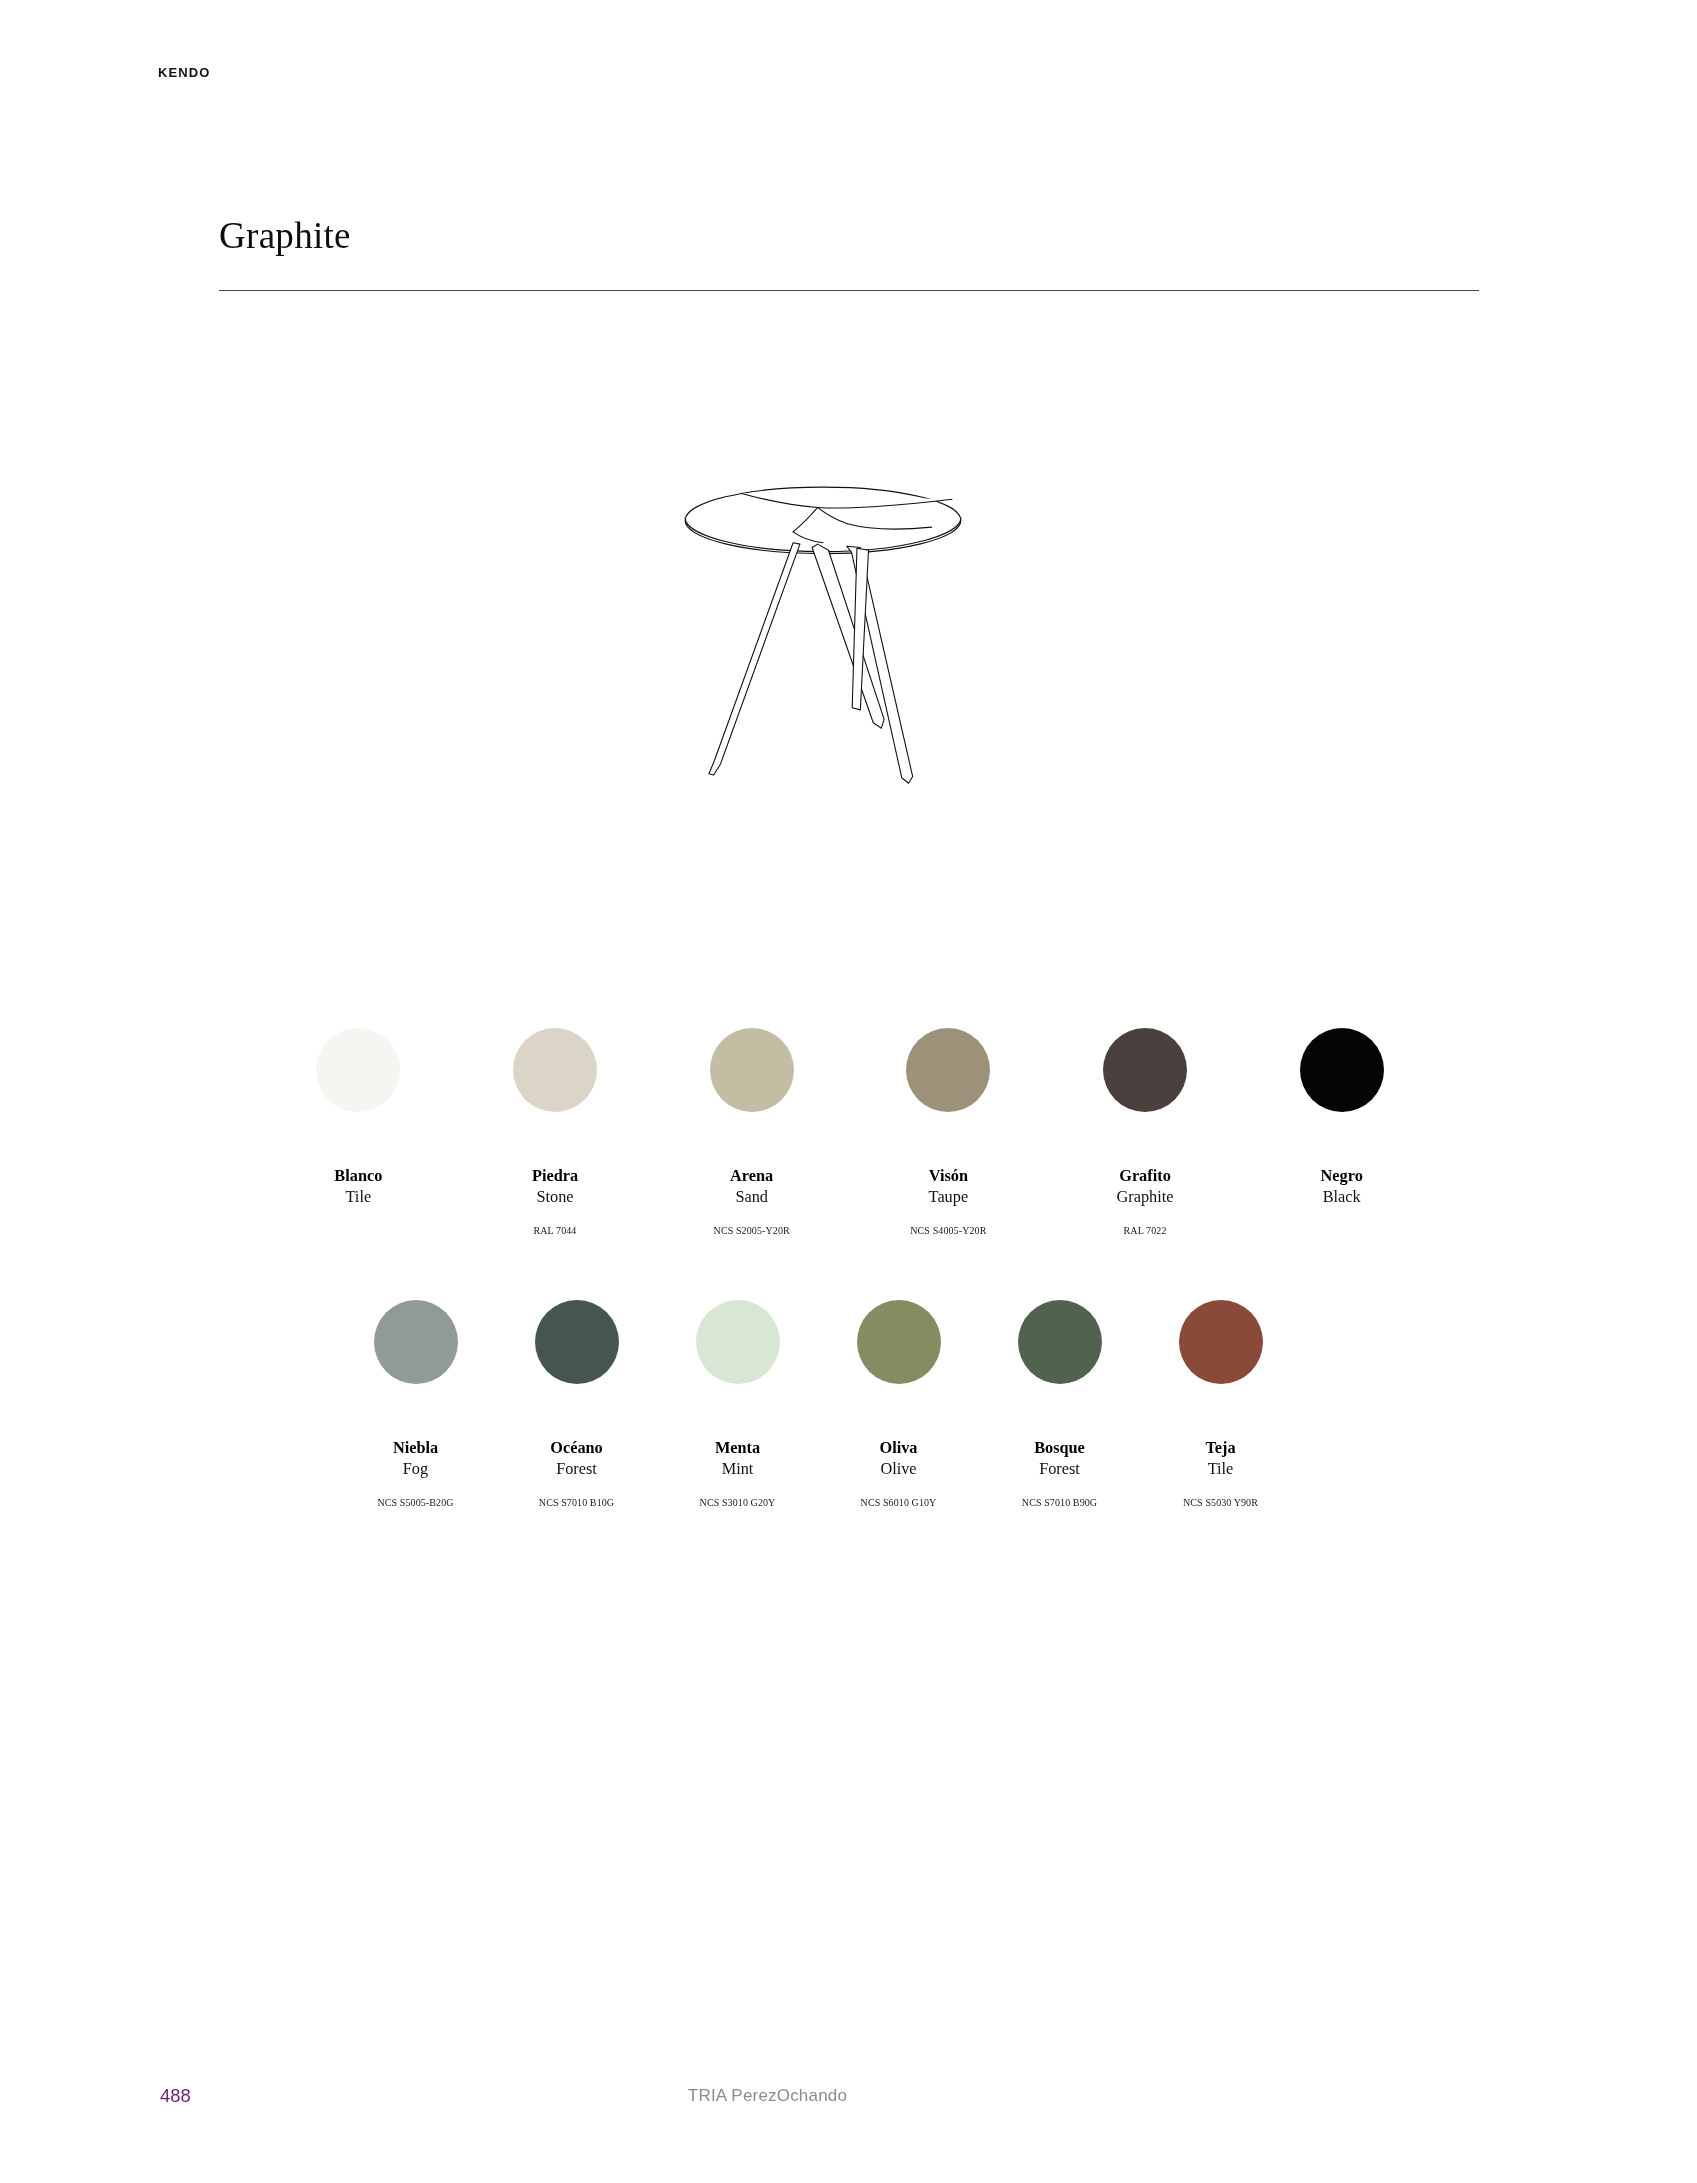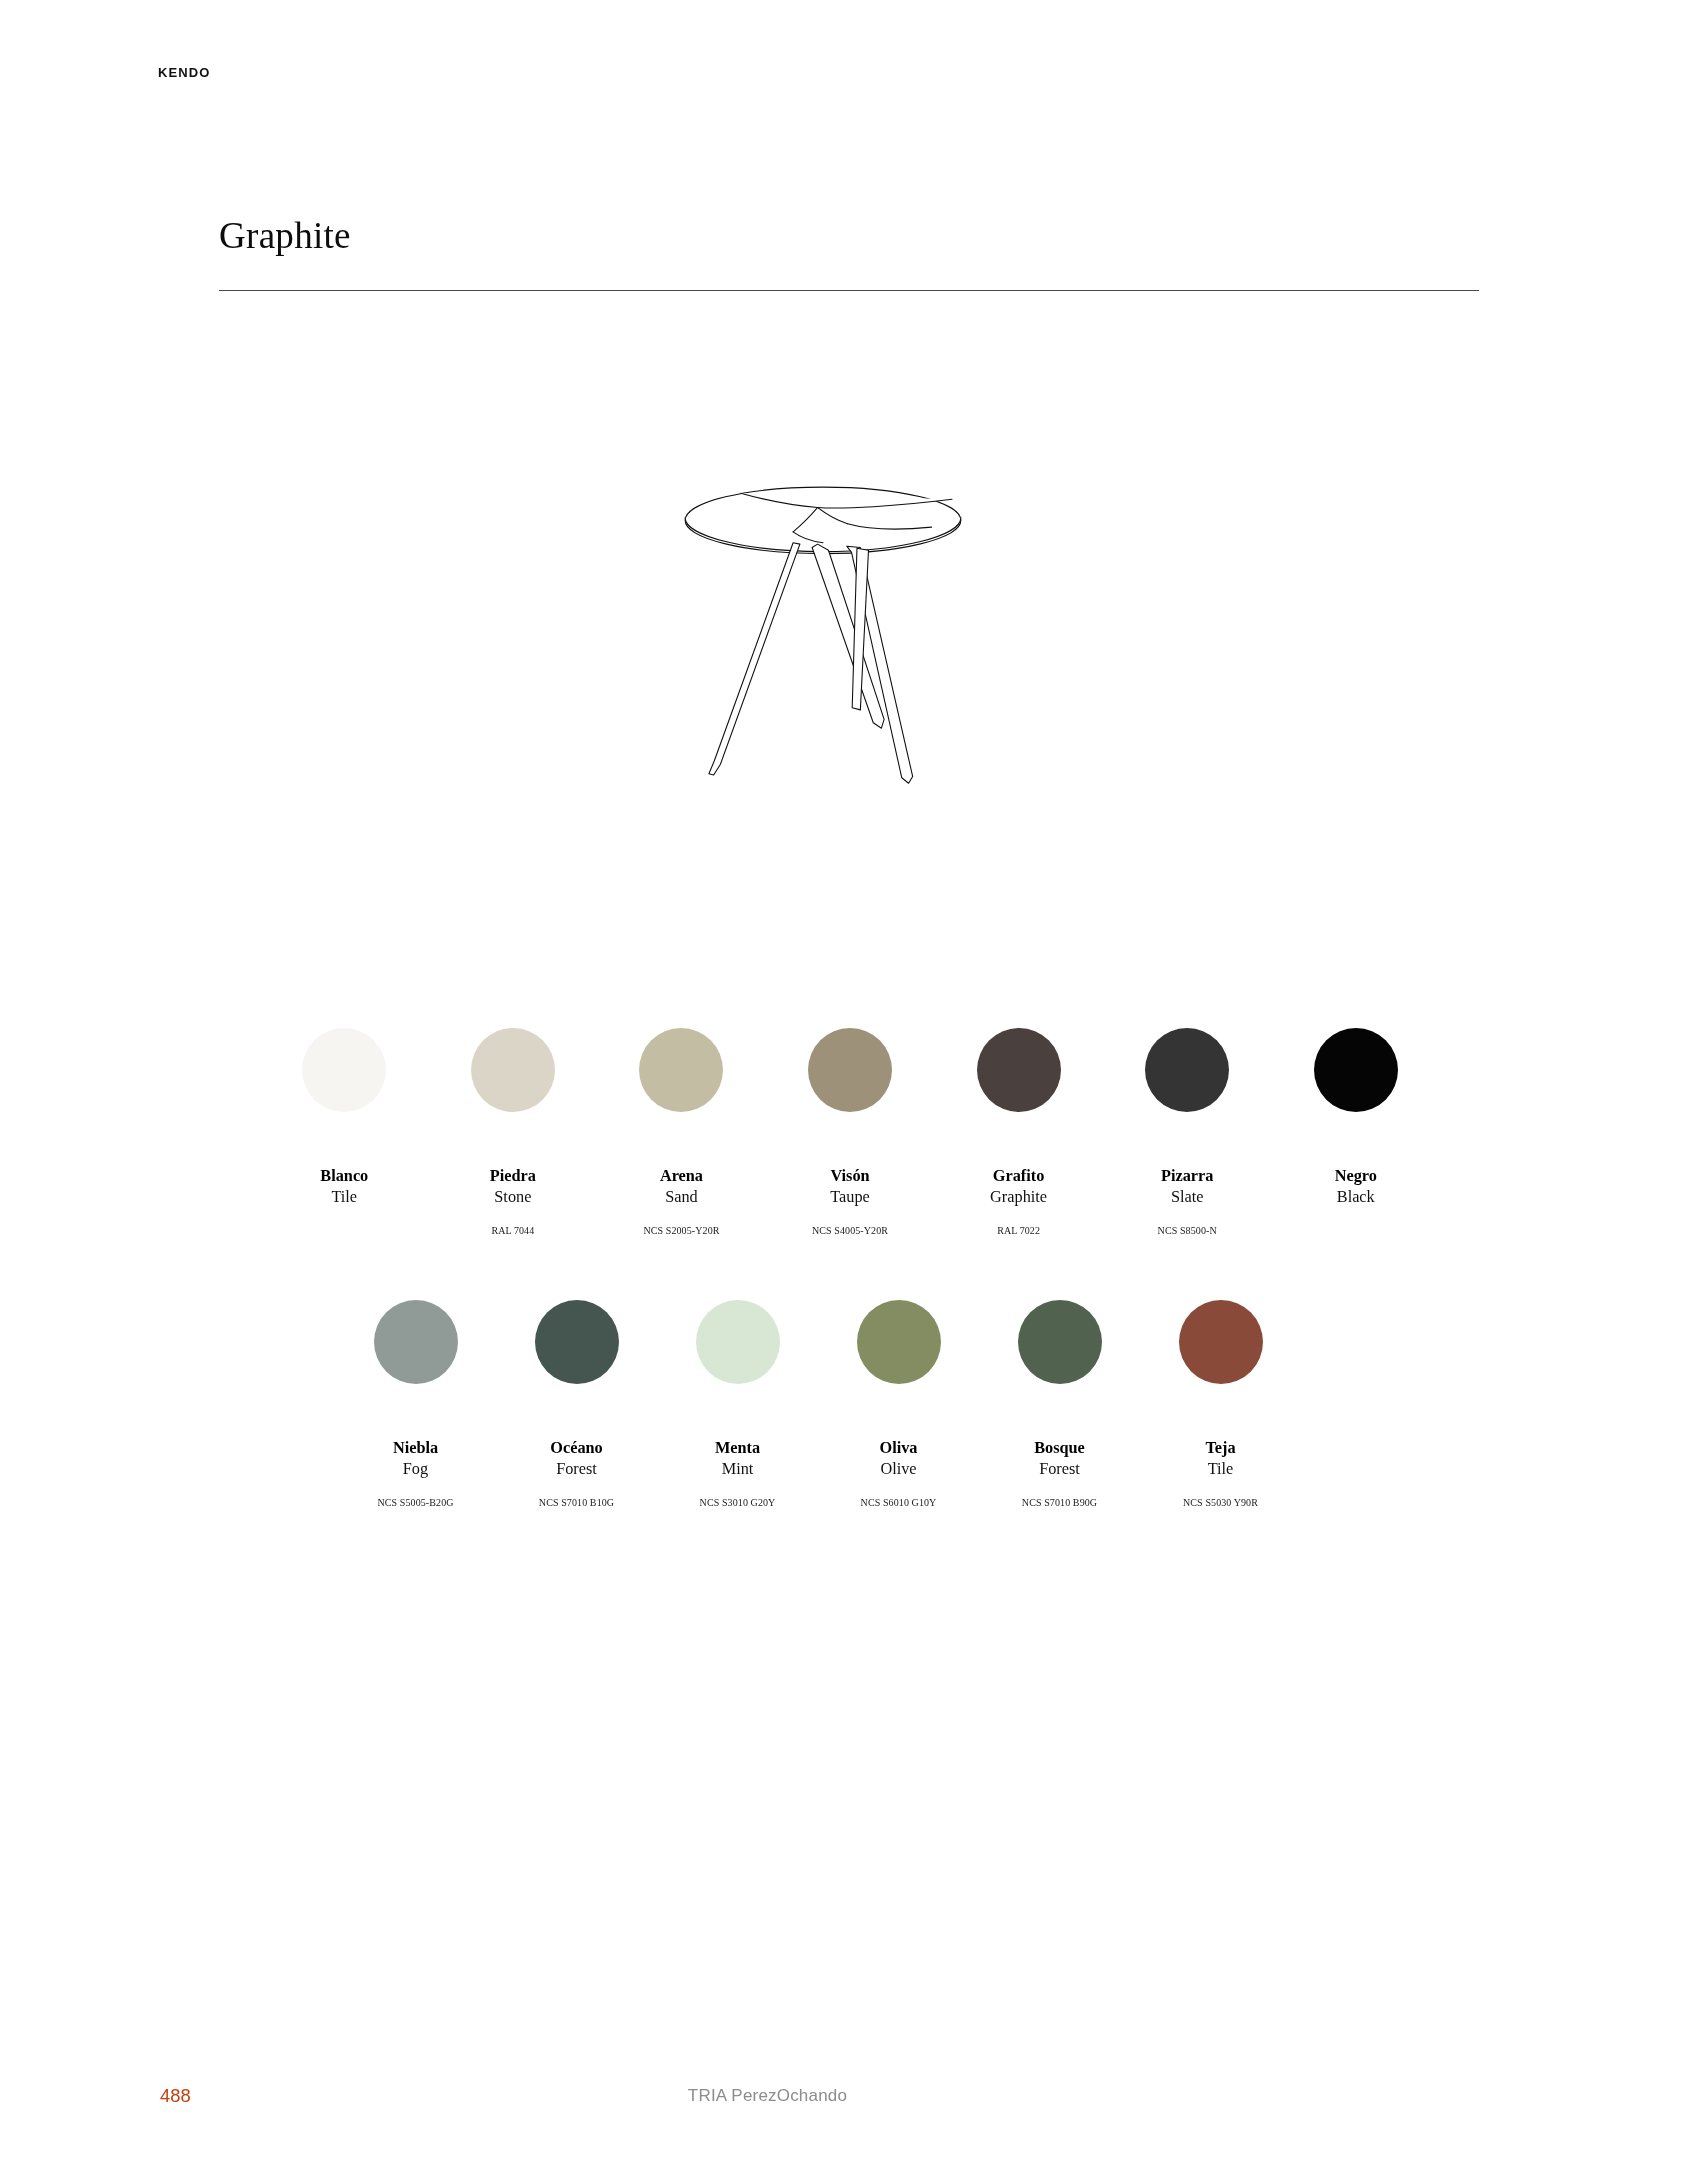--- a/index.html
+++ b/index.html
@@ -132,21 +132,21 @@
     width: 1698px;
     height: 41px;
   }
   .footer-page-number {
     position: absolute;
     left: 160px;
     top: 0;
     font-family: "Liberation Sans", sans-serif;
     font-size: 18.4px;
     font-weight: 400;
-    color: #c2410c;
+    color: #701a75;
   }
   .footer-collection {
     position: absolute;
     left: 0;
     top: 1.4px;
     width: 1535px;
     text-align: center;
     font-family: "Liberation Sans", sans-serif;
     font-size: 17px;
     font-weight: 400;
@@ -230,28 +230,20 @@
 
   <div class="swatch-cell">
     <div class="swatch-dot" style="background:#4a403d"></div>
     <div class="swatch-names">
       <div class="swatch-name-es">Grafito</div>
       <div class="swatch-name-en">Graphite</div>
     </div>
     <div class="swatch-code">RAL 7022</div>
   </div>
 
-  <div class="swatch-cell">
-    <div class="swatch-dot" style="background:#343434"></div>
-    <div class="swatch-names">
-      <div class="swatch-name-es">Pizarra</div>
-      <div class="swatch-name-en">Slate</div>
-    </div>
-    <div class="swatch-code">NCS S8500-N</div>
-  </div>
 
   <div class="swatch-cell">
     <div class="swatch-dot" style="background:#050505"></div>
     <div class="swatch-names">
       <div class="swatch-name-es">Negro</div>
       <div class="swatch-name-en">Black</div>
     </div>
     <div class="swatch-code"></div>
   </div>
 

